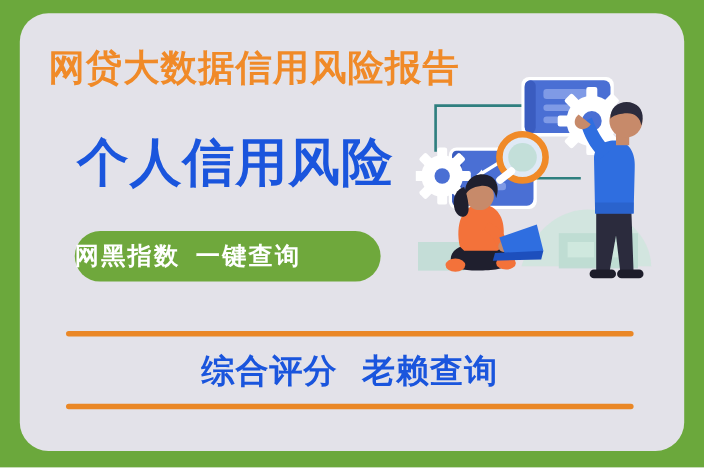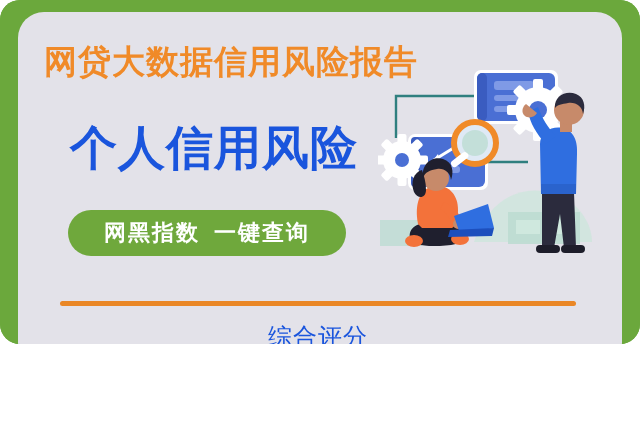--- a/index.html
+++ b/index.html
@@ -3,25 +3,24 @@
 <meta charset="utf-8">
 <style>
   html, body {
     margin: 0;
     padding: 0;
     background: #ffffff;
   }
   #banner {
     position: relative;
     width: 640px;
-    height: 344px;
+    height: 425px;
     overflow: hidden;
     font-family: "Liberation Sans", "DejaVu Sans", sans-serif;
     background: #6ba83c;
-    border-radius: 20px;
   }
   
   .frame-bg {
     position: absolute;
     inset: 0;
     background: #6ba83c;
   }
   
   .panel {
     position: absolute;
@@ -63,21 +62,20 @@
     position: absolute;
     left: 68px;
     top: 210px;
     width: 278px;
     height: 46px;
     background: #6fa83c;
     border-radius: 23px;
     box-sizing: border-box;
     display: flex;
     align-items: center;
-    justify-content: center;
   }
   .pill-label {
     color: #ffffff;
     font-size: 22px;
     font-weight: bold;
     letter-spacing: 2px;
     white-space: nowrap;
   }
   .pill-gap { display: inline-block; width: 14px; }
 
@@ -98,22 +96,22 @@
     left: 60px;
     top: 315px;
     width: 516px;
     height: 44px;
     display: flex;
     align-items: center;
     justify-content: center;
   }
   .footer-item {
     color: #1a55dd;
-    font-size: 24px;
-    font-weight: normal;
+    font-size: 30px;
+    font-weight: bold;
     letter-spacing: 1px;
     white-space: nowrap;
     margin: 0 11px;
   }
 
   
   .illustration {
     position: absolute;
     left: 378px;
     top: 52px;
@@ -135,20 +133,21 @@
   <div class="title-sub">个人信用风险</div>
 
   <div class="pill">
     <div class="pill-label"><span>网黑指数</span><span class="pill-gap"></span><span>一键查询</span></div>
   </div>
 
   <div class="rule rule-top"></div>
 
   <div class="footer-row">
     <span class="footer-item">综合评分</span>
+    <span class="footer-item">老赖查询</span>
   </div>
 
   <div class="rule rule-bot"></div>
 
   <div class="illustration">
     <svg width="244" height="228" viewBox="0 0 244 228" xmlns="http://www.w3.org/2000/svg">
 
       <g>
         <path d="M96 190 C112 142, 152 128, 186 146 C206 157, 214 176, 214 190 Z" fill="#cfe5dd" opacity="0.85"></path>
         <rect x="130" y="160" width="72" height="32" fill="#bcdcd2" opacity="0.9"></rect>

